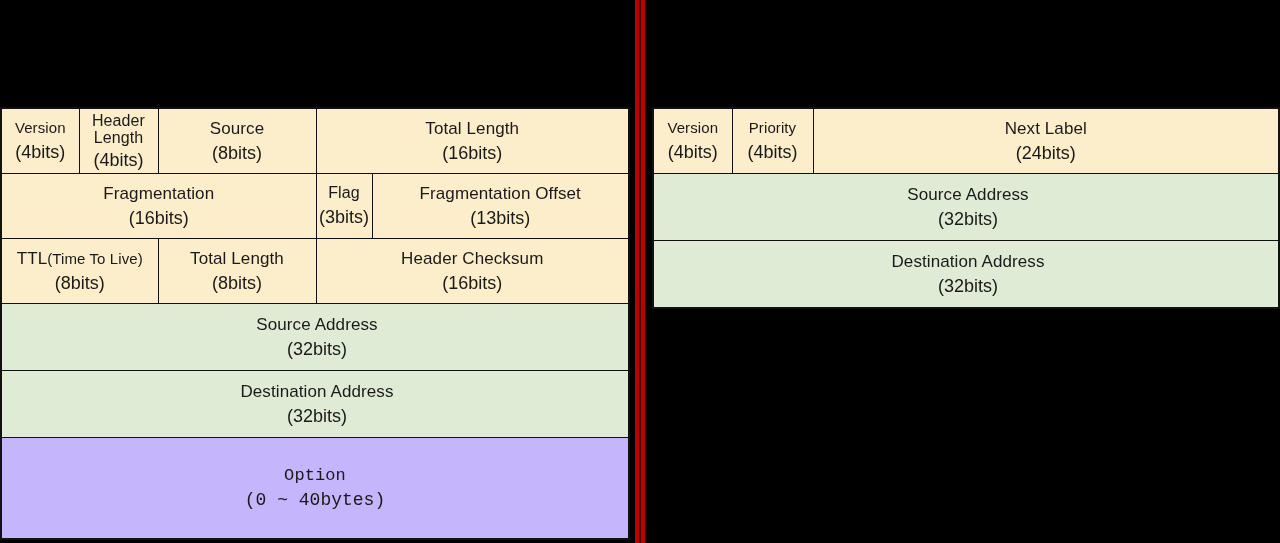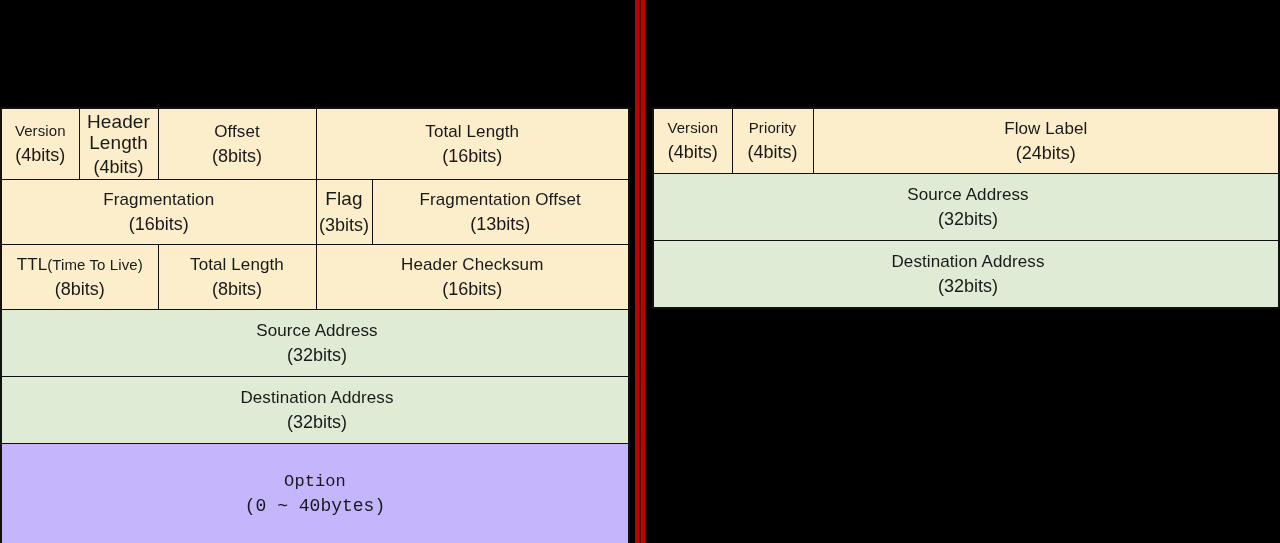--- a/index.html
+++ b/index.html
@@ -66,21 +66,21 @@
   .fld-addr   { background: #e0ebd6; }
   .fld-option { background: #c4b5fd; font-family: Liberation Mono, monospace; }
 
   
   .f-name {
     display: block;
     font-size: 17px;
     letter-spacing: .1px;
     white-space: nowrap;
   }
-  .f-name.small   { font-size: 19px; }
+  .f-name.small   { font-size: 16px; }
   .f-name.medium  { font-size: 15px; }
   .f-bits {
     display: block;
     font-size: 18px;
     margin-top: 5px;
     white-space: nowrap;
   }
   .f-bits.tight { margin-top: 3px; }
   .f-sub {
     font-size: 15px;
@@ -106,21 +106,21 @@
     <tr class="row-std">
       <td class="fld-main">
         <span class="f-name medium">Version</span>
         <span class="f-bits">(4bits)</span>
       </td>
       <td class="fld-main">
         <span class="f-name small">Header<br>Length</span>
         <span class="f-bits tight">(4bits)</span>
       </td>
       <td class="fld-main">
-        <span class="f-name">Offset</span>
+        <span class="f-name">Source</span>
         <span class="f-bits">(8bits)</span>
       </td>
       <td class="fld-main" colspan="2">
         <span class="f-name">Total Length</span>
         <span class="f-bits">(16bits)</span>
       </td>
     </tr>
 
     <tr class="row-std">
       <td class="fld-main" colspan="3">
@@ -192,21 +192,21 @@
     <tr class="row-std">
       <td class="fld-main">
         <span class="f-name medium">Version</span>
         <span class="f-bits">(4bits)</span>
       </td>
       <td class="fld-main">
         <span class="f-name medium">Priority</span>
         <span class="f-bits">(4bits)</span>
       </td>
       <td class="fld-main" colspan="3">
-        <span class="f-name">Flow Label</span>
+        <span class="f-name">Next Label</span>
         <span class="f-bits">(24bits)</span>
       </td>
     </tr>
 
 
     <tr class="row-tall">
       <td class="fld-addr" colspan="5">
         <span class="f-name">Source Address</span>
         <span class="f-bits">(32bits)</span>
       </td>

